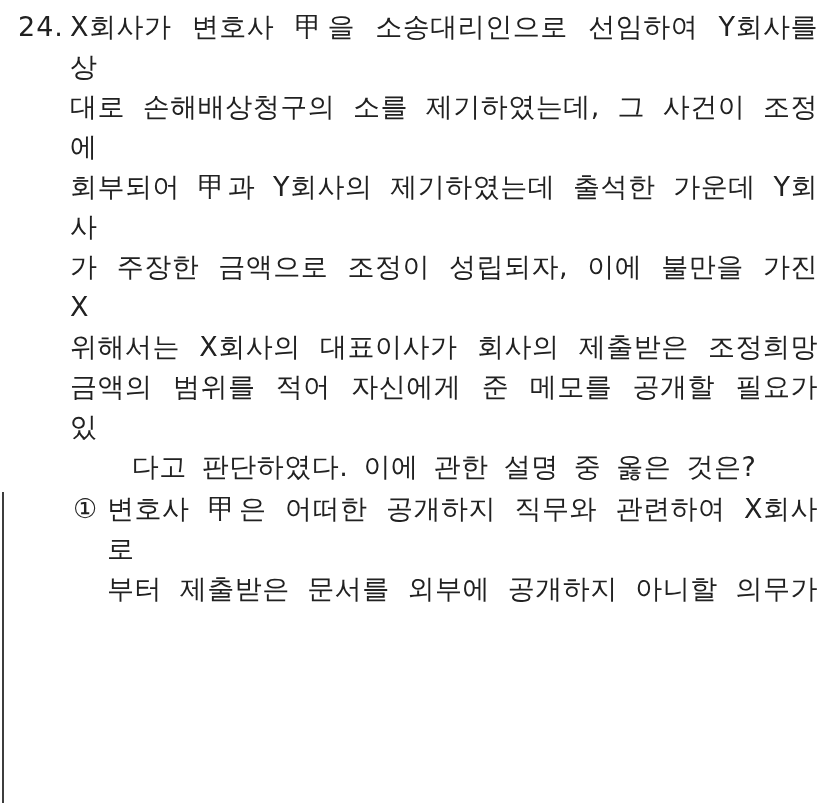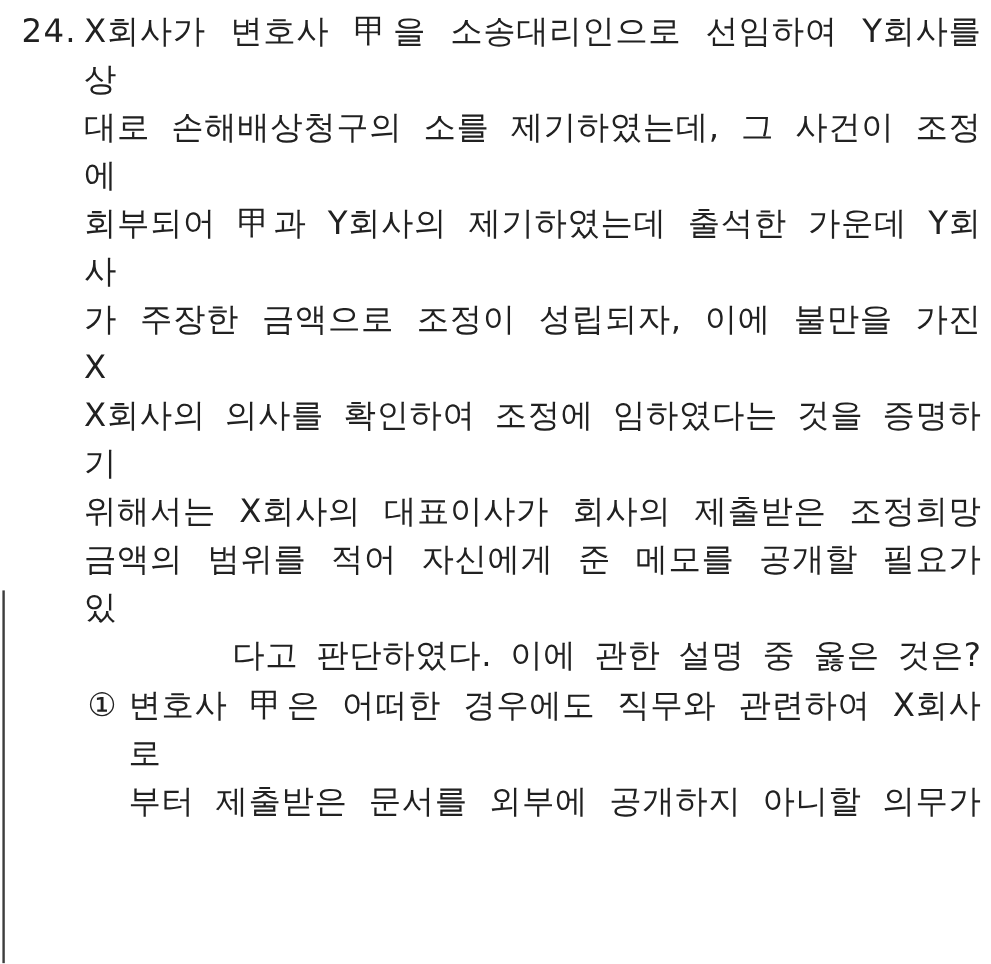--- a/index.html
+++ b/index.html
@@ -39,21 +39,21 @@
     left: 70px;
     top: 7px;
     width: 748px;
     font-size: 27px;
     line-height: 40px;
     letter-spacing: 0.5px;
     word-spacing: 6px;
   }
   .line {
     width: 100%;
-    text-align: right;
+    text-align: center;
   }
   .line.just {
     text-align: justify;
     text-align-last: justify;
   }
   .choice {
     position: relative;
     padding-left: 37px;
     margin-top: 2px;
   }
@@ -73,27 +73,26 @@
 
   <div class="qnum">24.</div>
 
   <div class="content">
 
     <div class="stem">
       <div class="line just">X회사가 변호사 甲을 소송대리인으로 선임하여 Y회사를 상</div>
       <div class="line just">대로 손해배상청구의 소를 제기하였는데, 그 사건이 조정에</div>
       <div class="line just">회부되어 甲과 Y회사의 제기하였는데 출석한 가운데 Y회사</div>
       <div class="line just">가 주장한 금액으로 조정이 성립되자, 이에 불만을 가진 X</div>
-      <div class="line just">X회사의 의사를 확인하여 조정에 임하였다는 것을 증명하기</div>
       <div class="line just">위해서는 X회사의 대표이사가 회사의 제출받은 조정희망</div>
       <div class="line just">금액의 범위를 적어 자신에게 준 메모를 공개할 필요가 있</div>
       <div class="line">다고 판단하였다. 이에 관한 설명 중 옳은 것은?</div>
     </div>
 
     <div class="choice">
       <span class="marker">①</span>
-      <div class="line just">변호사 甲은 어떠한 경우에도 직무와 관련하여 X회사로</div>
+      <div class="line just">변호사 甲은 어떠한 공개하지 직무와 관련하여 X회사로</div>
       <div class="line just">부터 제출받은 문서를 외부에 공개하지 아니할 의무가</div>
 
     </div>
 
   </div>
 </div>
 
 </body></html>

